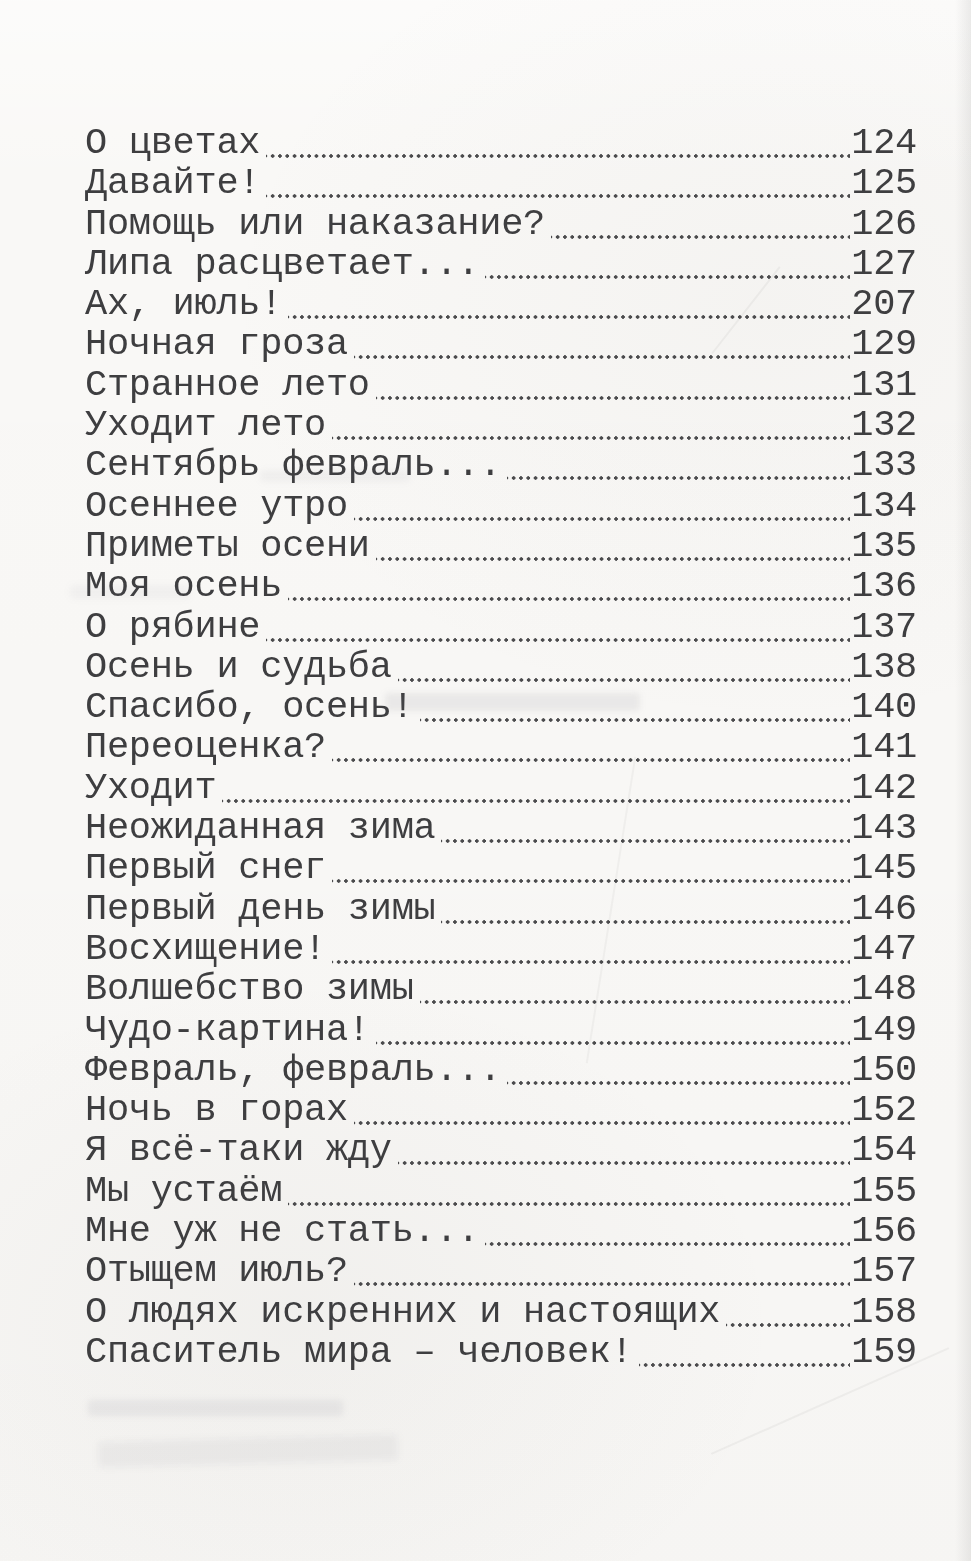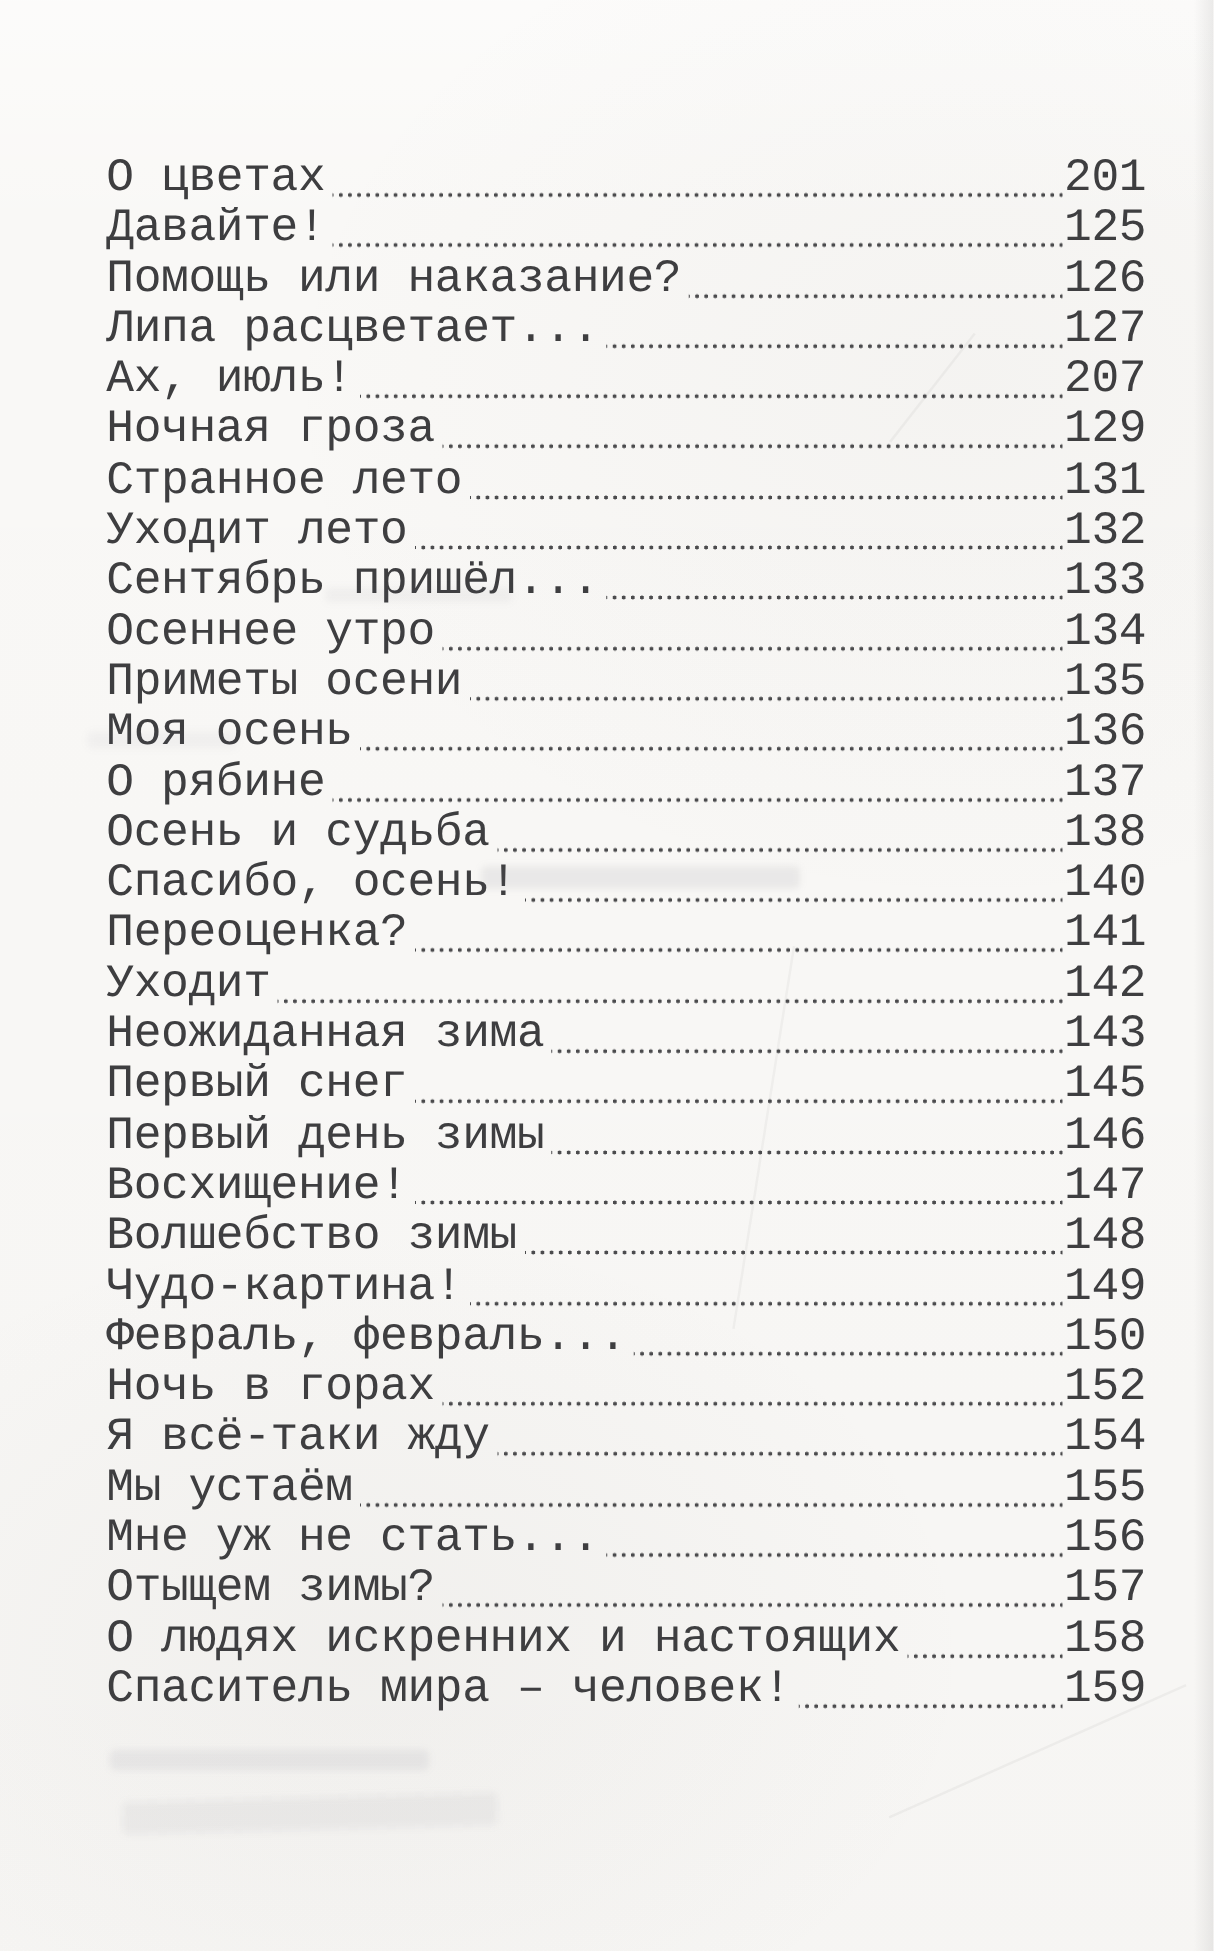--- a/index.html
+++ b/index.html
@@ -97,21 +97,21 @@
 </style>
 </head>
 <body>
 
 <div class="sheet">
 
   <div class="toc">
   <div class="toc-row">
     <span class="toc-title">О цветах</span>
     <span class="toc-leader"></span>
-    <span class="toc-page">201</span>
+    <span class="toc-page">124</span>
   </div>
 
   <div class="toc-row">
     <span class="toc-title">Давайте!</span>
     <span class="toc-leader"></span>
     <span class="toc-page">125</span>
   </div>
 
   <div class="toc-row">
     <span class="toc-title">Помощь или наказание?</span>
@@ -143,21 +143,21 @@
     <span class="toc-page">131</span>
   </div>
 
   <div class="toc-row">
     <span class="toc-title">Уходит лето</span>
     <span class="toc-leader"></span>
     <span class="toc-page">132</span>
   </div>
 
   <div class="toc-row">
-    <span class="toc-title">Сентябрь пришёл...</span>
+    <span class="toc-title">Сентябрь февраль...</span>
     <span class="toc-leader"></span>
     <span class="toc-page">133</span>
   </div>
 
   <div class="toc-row">
     <span class="toc-title">Осеннее утро</span>
     <span class="toc-leader"></span>
     <span class="toc-page">134</span>
   </div>
 
@@ -264,21 +264,21 @@
     <span class="toc-page">155</span>
   </div>
 
   <div class="toc-row">
     <span class="toc-title">Мне уж не стать...</span>
     <span class="toc-leader"></span>
     <span class="toc-page">156</span>
   </div>
 
   <div class="toc-row">
-    <span class="toc-title">Отыщем зимы?</span>
+    <span class="toc-title">Отыщем июль?</span>
     <span class="toc-leader"></span>
     <span class="toc-page">157</span>
   </div>
 
   <div class="toc-row">
     <span class="toc-title">О людях искренних и настоящих</span>
     <span class="toc-leader"></span>
     <span class="toc-page">158</span>
   </div>
 

